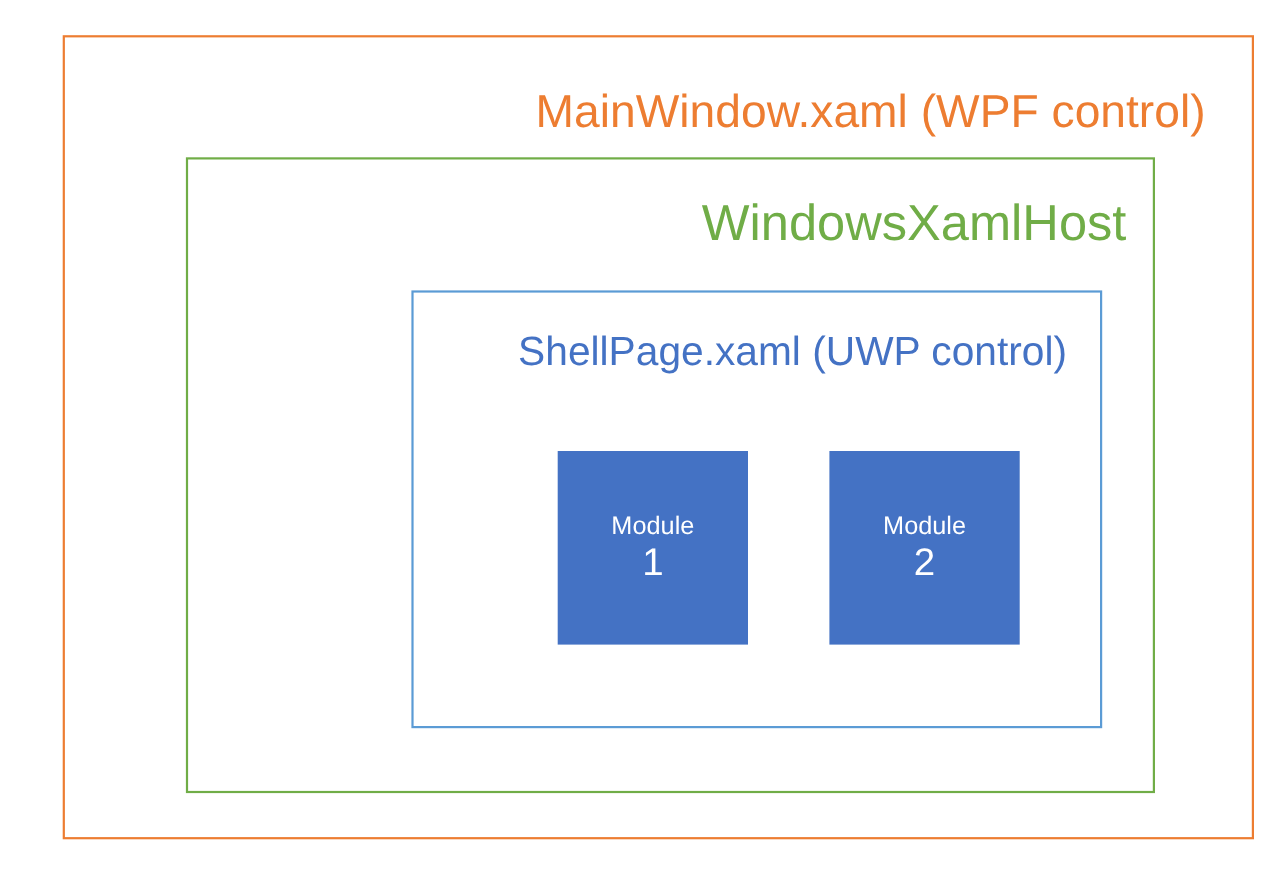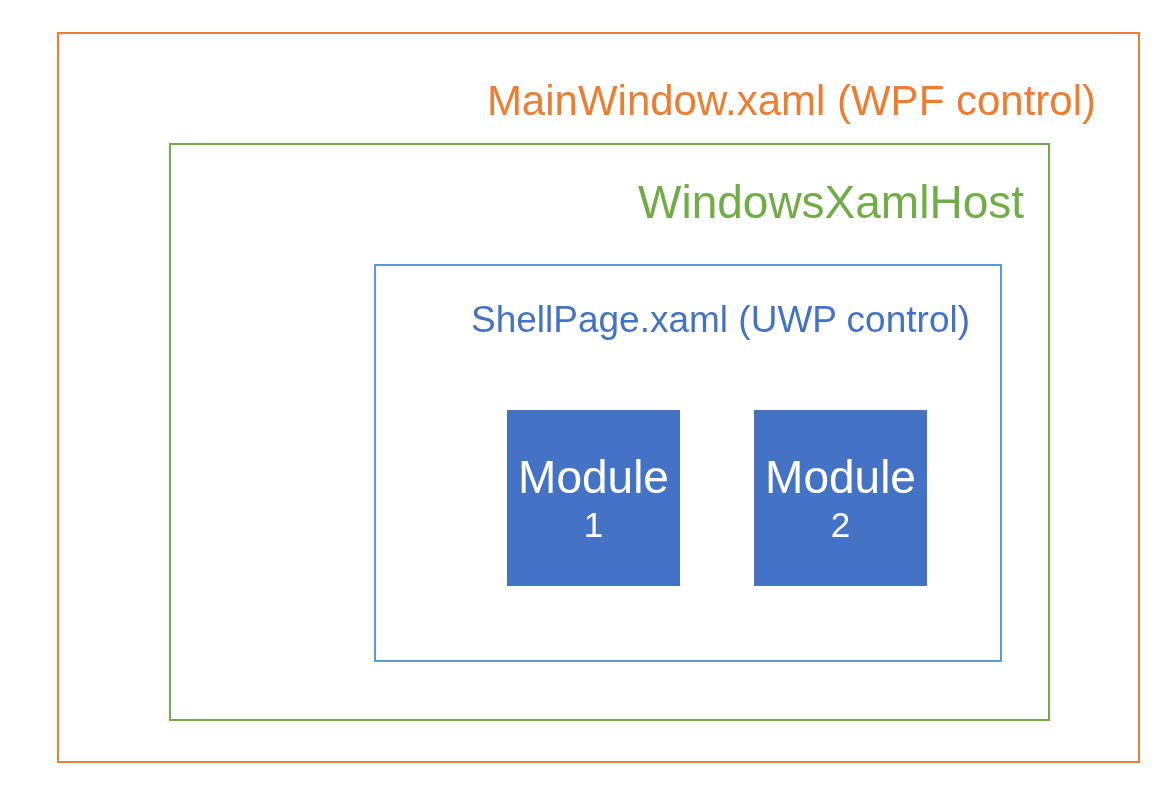--- a/index.html
+++ b/index.html
@@ -109,21 +109,21 @@
     color: #ffffff;
     display: flex;
     flex-direction: column;
     align-items: center;
     justify-content: center;
     pointer-events: auto;
   }
   .module-box.m1 { left: 131px; }
   .module-box.m2 { left: 378px; }
   .module-title {
-    font-size: 46px;
+    font-size: 23px;
     line-height: 1.18;
     text-align: center;
   }
   .module-index {
     font-size: 35px;
     line-height: 1.18;
     text-align: center;
   }
 </style>
 </head>

